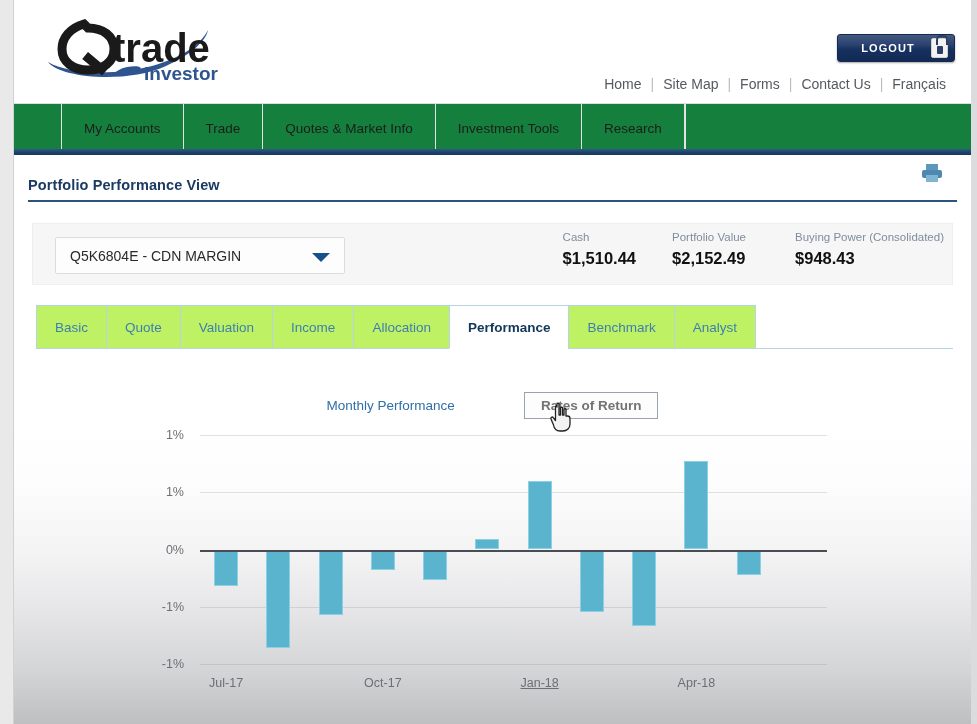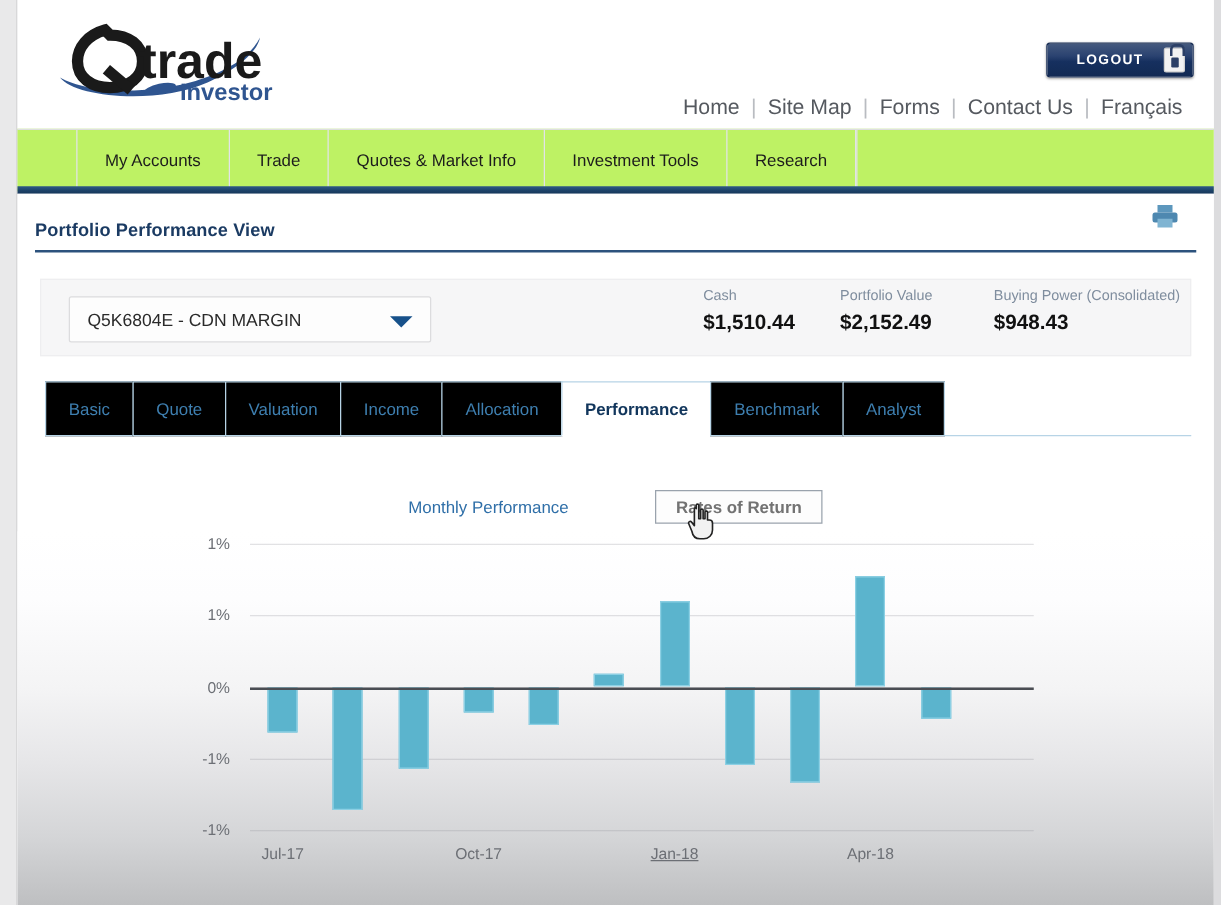--- a/index.html
+++ b/index.html
@@ -60,32 +60,32 @@
     width: 8px; height: 8px; border: 2px solid #2b3f66;
     border-bottom: none; border-radius: 5px 5px 0 0;
   }
   #lock-icon::after {
     content: ""; position: absolute; left: 5px; top: 7px;
     width: 6px; height: 8px; background: #2b3f66; border-radius: 1px;
   }
 
   #toplinks {
     position: absolute; right: 16px; top: 76px;
-    font-size: 17px; color: #5a5f66;
+    font-size: 14px; color: #5a5f66;
     display: flex; align-items: center; gap: 0;
   }
   #toplinks a {
     color: #55595f; text-decoration: none; padding: 0 9px; cursor: pointer;
   }
   #toplinks .sep { color: #b9bcc1; }
 
   
   #mainnav {
     position: absolute; left: 14px; top: 103px; right: 6px; height: 50px;
-    background: #bef264;
+    background: #15803d;
     border-top: 1px solid #dddee1;
     display: flex;
   }
   #mainnav .navspacer-l { width: 48px; border-right: 1px solid #e2e3e6; }
   #mainnav .navspacer-r { flex: 1; border-left: 1px solid #e2e3e6; }
   #mainnav .navitem {
     display: flex; align-items: center; justify-content: center;
     padding: 0 22px;
     font-size: 13.5px; color: #1c1c1c;
     border-right: 1px solid #e2e3e6;
@@ -142,21 +142,21 @@
   #stat-bp   { right: 8px; }
 
   
   #tabs {
     position: absolute; left: 22px; top: 150px; right: 18px; height: 44px;
     display: flex; align-items: stretch;
   }
   .tab {
     border: 1px solid #b7d4e6;
     border-bottom: 1px solid #b7d4e6;
-    background: #000000;
+    background: #bef264;
     display: flex; align-items: center; justify-content: center;
     padding: 0 18px;
     font-size: 13.5px; color: #3e7fb0;
     margin-right: -1px;
     cursor: pointer; white-space: nowrap;
   }
   .tab.active {
     color: #12365c; font-weight: bold;
     background: #ffffff;
     border-bottom: 1px solid #ffffff;

